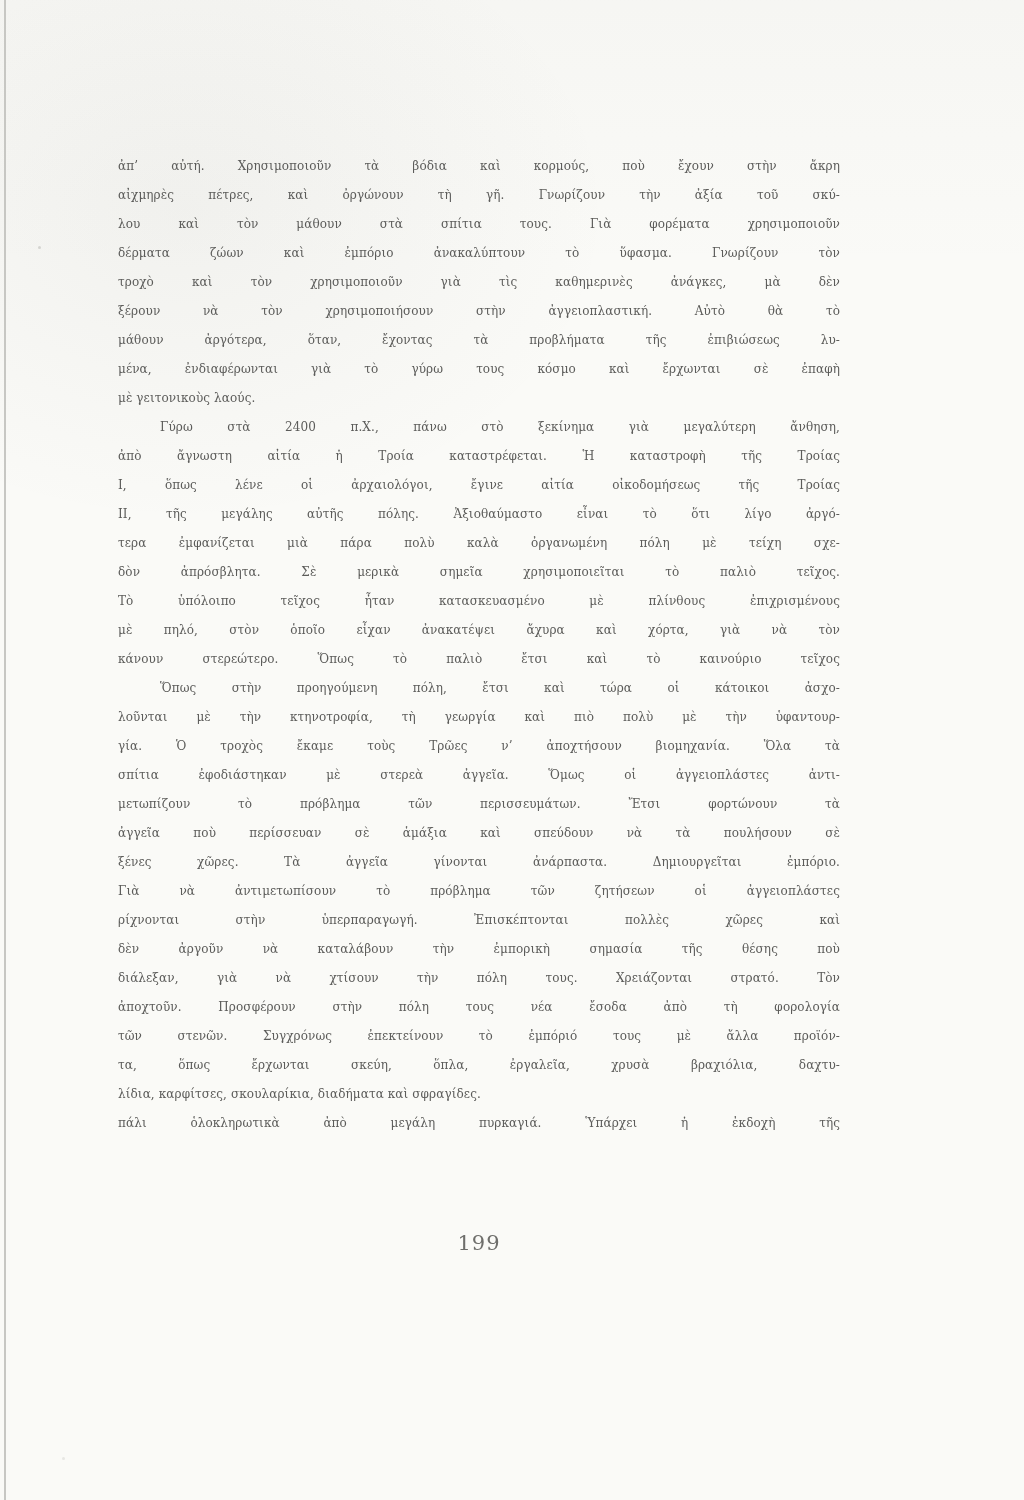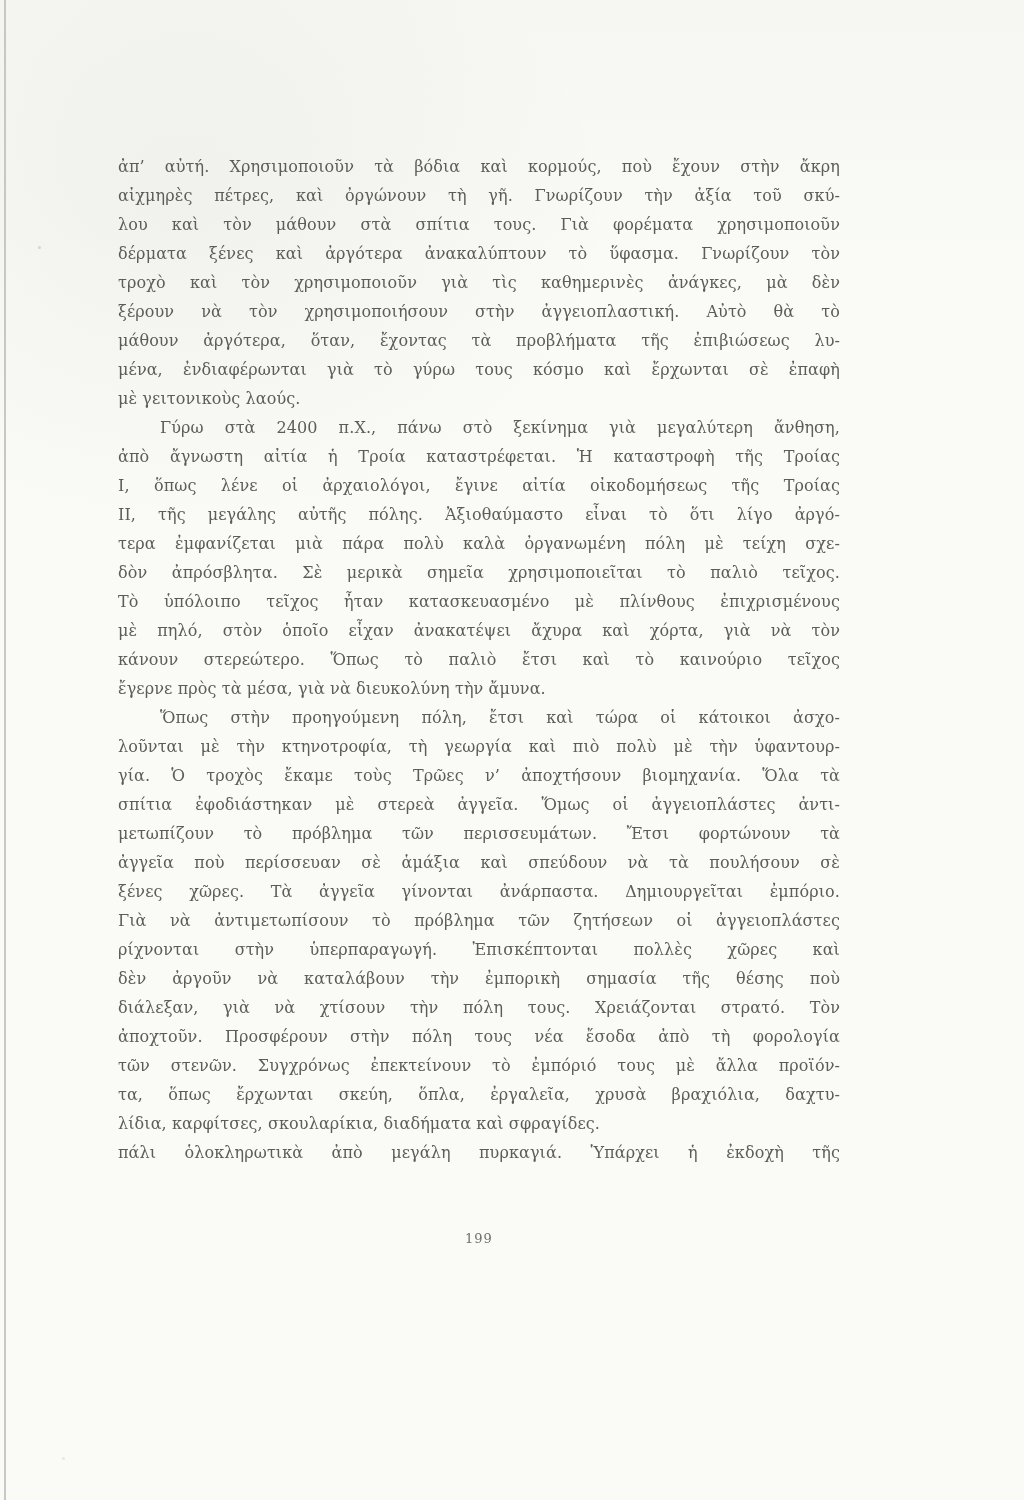--- a/index.html
+++ b/index.html
@@ -37,21 +37,21 @@
     border-radius: 50%;
     background: #9a9a96;
     opacity: 0.35;
   }
   #text-block {
     position: absolute;
     left: 118px;
     top: 152px;
     width: 722px;
     color: #5c5c5a;
-    font-size: 16px;
+    font-size: 12px;
     line-height: 29px;
     letter-spacing: 0.1px;
   }
   .paragraph { margin: 0; }
   .paragraph.gap-before { }
   .line {
     height: 29px;
     white-space: nowrap;
     text-align: justify;
     text-align-last: justify;
@@ -61,56 +61,55 @@
     text-align-last: left;
   }
   .line.indent { text-indent: 42px; }
   .page-number {
     position: absolute;
     top: 1231px;
     left: 118px;
     width: 722px;
     text-align: center;
     color: #6e6e6b;
-    font-size: 13px;
+    font-size: 21px;
     letter-spacing: 1px;
   }
 </style>
 </head>
 <body>
 
 <div class="scan-shading"></div>
 <div class="edge-line"></div>
 <div class="dust-speck" style="left:38px; top:246px;"></div>
 <div class="dust-speck" style="left:62px; top:1457px; opacity:0.2;"></div>
 
 <main>
   <div id="text-block">
       <div class="paragraph">
         <div class="line">ἀπ’ αὐτή. Χρησιμοποιοῦν τὰ βόδια καὶ κορμούς, ποὺ ἔχουν στὴν ἄκρη</div>
         <div class="line">αἰχμηρὲς πέτρες, καὶ ὀργώνουν τὴ γῆ. Γνωρίζουν τὴν ἀξία τοῦ σκύ-</div>
         <div class="line">λου καὶ τὸν μάθουν στὰ σπίτια τους. Γιὰ φορέματα χρησιμοποιοῦν</div>
-        <div class="line">δέρματα ξένες καὶ ἀργότερα ἀνακαλύπτουν τὸ ὕφασμα. Γνωρίζουν τὸν</div>
+        <div class="line">δέρματα ζώων καὶ ἐμπόριο ἀνακαλύπτουν τὸ ὕφασμα. Γνωρίζουν τὸν</div>
         <div class="line">τροχὸ καὶ τὸν χρησιμοποιοῦν γιὰ τὶς καθημερινὲς ἀνάγκες, μὰ δὲν</div>
         <div class="line">ξέρουν νὰ τὸν χρησιμοποιήσουν στὴν ἀγγειοπλαστική. Αὐτὸ θὰ τὸ</div>
         <div class="line">μάθουν ἀργότερα, ὅταν, ἔχοντας τὰ προβλήματα τῆς ἐπιβιώσεως λυ-</div>
         <div class="line">μένα, ἐνδιαφέρωνται γιὰ τὸ γύρω τους κόσμο καὶ ἔρχωνται σὲ ἐπαφὴ</div>
         <div class="line last">μὲ γειτονικοὺς λαούς.</div>
       </div>
       <div class="paragraph">
         <div class="line indent">Γύρω στὰ 2400 π.Χ., πάνω στὸ ξεκίνημα γιὰ μεγαλύτερη ἄνθηση,</div>
         <div class="line">ἀπὸ ἄγνωστη αἰτία ἡ Τροία καταστρέφεται. Ἡ καταστροφὴ τῆς Τροίας</div>
         <div class="line">Ι, ὅπως λένε οἱ ἀρχαιολόγοι, ἔγινε αἰτία οἰκοδομήσεως τῆς Τροίας</div>
         <div class="line">ΙΙ, τῆς μεγάλης αὐτῆς πόλης. Ἀξιοθαύμαστο εἶναι τὸ ὅτι λίγο ἀργό-</div>
         <div class="line">τερα ἐμφανίζεται μιὰ πάρα πολὺ καλὰ ὀργανωμένη πόλη μὲ τείχη σχε-</div>
         <div class="line">δὸν ἀπρόσβλητα. Σὲ μερικὰ σημεῖα χρησιμοποιεῖται τὸ παλιὸ τεῖχος.</div>
         <div class="line">Τὸ ὑπόλοιπο τεῖχος ἦταν κατασκευασμένο μὲ πλίνθους ἐπιχρισμένους</div>
         <div class="line">μὲ πηλό, στὸν ὁποῖο εἶχαν ἀνακατέψει ἄχυρα καὶ χόρτα, γιὰ νὰ τὸν</div>
         <div class="line">κάνουν στερεώτερο. Ὅπως τὸ παλιὸ ἔτσι καὶ τὸ καινούριο τεῖχος</div>
-        <div class="line last">ἔγερνε πρὸς τὰ μέσα, γιὰ νὰ διευκολύνη τὴν ἄμυνα.</div>
       </div>
       <div class="paragraph gap-before">
         <div class="line indent">Ὅπως στὴν προηγούμενη πόλη, ἔτσι καὶ τώρα οἱ κάτοικοι ἀσχο-</div>
         <div class="line">λοῦνται μὲ τὴν κτηνοτροφία, τὴ γεωργία καὶ πιὸ πολὺ μὲ τὴν ὑφαντουρ-</div>
         <div class="line">γία. Ὁ τροχὸς ἔκαμε τοὺς Τρῶες ν’ ἀποχτήσουν βιομηχανία. Ὅλα τὰ</div>
         <div class="line">σπίτια ἐφοδιάστηκαν μὲ στερεὰ ἀγγεῖα. Ὅμως οἱ ἀγγειοπλάστες ἀντι-</div>
         <div class="line">μετωπίζουν τὸ πρόβλημα τῶν περισσευμάτων. Ἔτσι φορτώνουν τὰ</div>
         <div class="line">ἀγγεῖα ποὺ περίσσευαν σὲ ἁμάξια καὶ σπεύδουν νὰ τὰ πουλήσουν σὲ</div>
         <div class="line">ξένες χῶρες. Τὰ ἀγγεῖα γίνονται ἀνάρπαστα. Δημιουργεῖται ἐμπόριο.</div>
         <div class="line">Γιὰ νὰ ἀντιμετωπίσουν τὸ πρόβλημα τῶν ζητήσεων οἱ ἀγγειοπλάστες</div>

